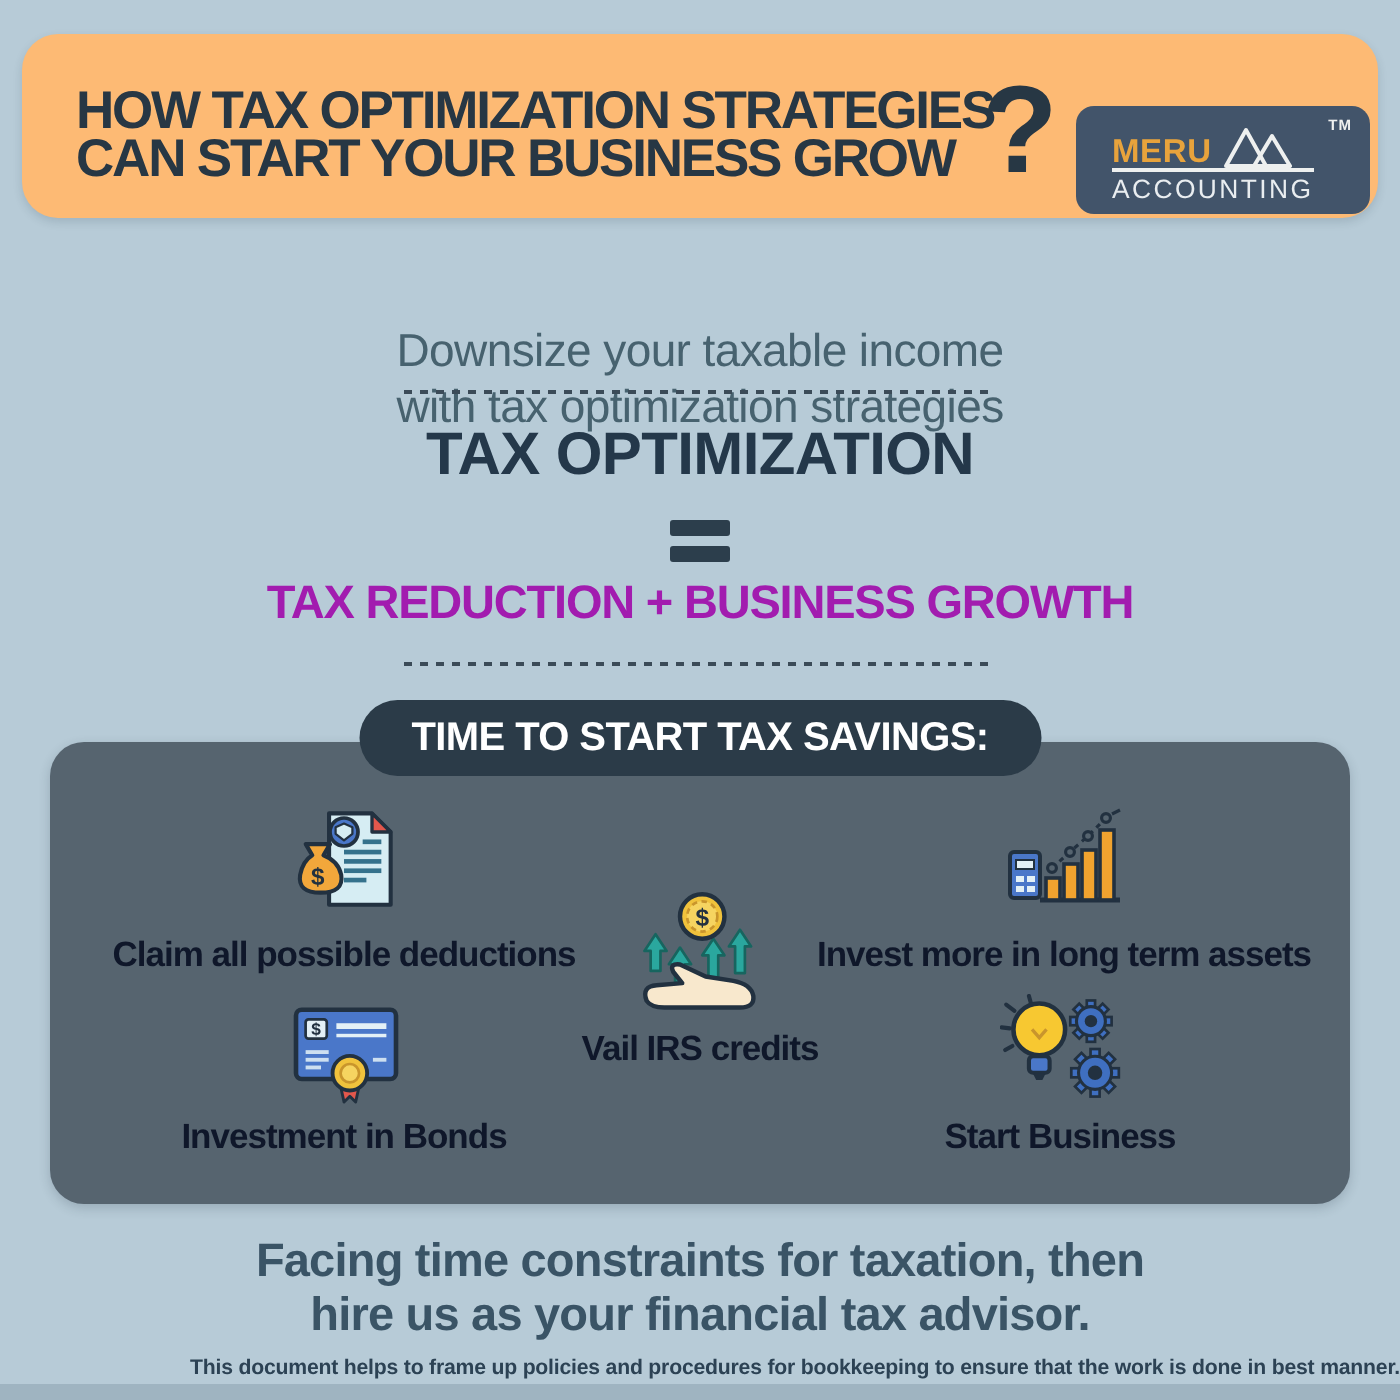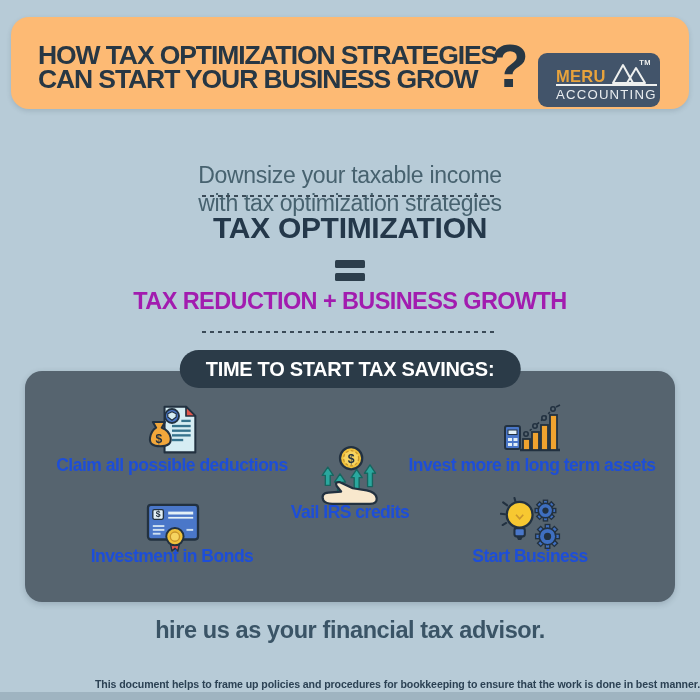--- a/index.html
+++ b/index.html
@@ -6,21 +6,21 @@
   html,body { width:700px; height:700px; }
   body { font-family:"Liberation Sans", sans-serif; }
   .page { position:relative; width:700px; height:700px; background:#b7cbd7; overflow:hidden; }
 
   
   .header-bar { position:absolute; left:11px; top:17px; width:678px; height:92px;
     background:#fdba74; border-radius:18px; box-shadow:0 2px 5px rgba(30,45,60,.15); }
   .title { position:absolute; left:27px; top:26px; color:#273744; font-weight:700;
     font-size:26.5px; line-height:24px; letter-spacing:-1.1px; }
   .qmark { position:absolute; left:480px; top:13px; color:#273744; font-weight:800; font-size:62px; }
-  .logo { position:absolute; left:527px; top:36px; width:122px; height:54px;
+  .logo { position:absolute; left:527px; top:36px; width:147px; height:54px;
     background:#42546a; border-radius:9px; }
   .logo-tm { position:absolute; top:5px; right:9px; color:#eef0ef; font-size:7.5px; font-weight:700; letter-spacing:.5px; }
   .logo-row { position:absolute; left:18px; top:9px; display:flex; align-items:flex-end; }
   .logo-brand { color:#e8a33c; font-weight:800; font-size:16.5px; letter-spacing:.3px; line-height:1; }
   .logo-mountain { margin-left:5px; display:block; }
   .logo-line { position:absolute; left:18px; top:31px; width:101px; height:1.6px; background:#eef0ef; }
   .logo-sub { position:absolute; left:18px; top:34px; color:#e9edf0; font-size:13.2px; font-weight:400; letter-spacing:1.2px; }
 
   
   .intro { position:absolute; left:0; top:129px; width:700px; text-align:center;
@@ -34,22 +34,22 @@
   .equals .bar { width:30px; height:8px; background:#2c3e4c; border-radius:1.5px; margin:5px 0; }
   .eq-result { position:absolute; left:0; top:288px; width:700px; text-align:center;
     color:#a21caf; font-weight:800; font-size:23.5px; letter-spacing:-0.6px; }
 
   
   .pill { position:absolute; left:50%; top:350px; transform:translateX(-50%); z-index:2;
     background:#2b3b48; color:#fff; border-radius:20px; height:38px; line-height:38px;
     padding:0 26px; font-weight:700; font-size:20px; letter-spacing:-0.3px; white-space:nowrap; }
   .panel { position:absolute; left:25px; top:371px; width:650px; height:231px;
     background:#56646f; border-radius:17px; box-shadow:0 2px 6px rgba(30,45,60,.2); }
-  .item-label { position:absolute; color:#1d4ed8; font-weight:700; font-size:17.5px;
-    letter-spacing:-0.5px; white-space:nowrap; transform:translateX(-50%); }
+  .item-label { position:absolute; color:#0f172a; font-weight:700; font-size:17.5px;
+    letter-spacing:-0.5px; white-space:nowrap; transform:translateX(-50%);margin-top:12px; }
   .icon { position:absolute; }
 
   
   .footer-msg { position:absolute; left:0; top:617px; width:700px; text-align:center;
     color:#3a5466; font-weight:700; font-size:23.5px; line-height:26.5px; letter-spacing:-0.4px; }
   .disclaimer { position:absolute; left:0; top:678px; width:700px; text-align:right;
     color:#2c4254; font-weight:700; font-size:10.6px; letter-spacing:-0.1px; }
   .bottom-strip { position:absolute; left:0; top:692px; width:700px; height:8px; background:#9fb4c1; }
 </style>
 </head>
@@ -203,18 +203,19 @@
         <rect x="-2.2" y="-11.5" width="4.4" height="23" transform="rotate(90)"></rect>
         <rect x="-2.2" y="-11.5" width="4.4" height="23" transform="rotate(135)"></rect>
       </g>
       <circle r="8" fill="#3f6fc0" stroke="#223140" stroke-width="1.5"></circle>
       <circle r="3.5" fill="#223140"></circle>
     </g>
   </svg>
   <div class="item-label" style="left:530px; top:546px;">Start Business</div>
 
   <div class="footer-msg">
+    <div>Facing time constraints for taxation, then</div>
     <div>hire us as your financial tax advisor.</div>
   </div>
   <div class="disclaimer">This document helps to frame up policies and procedures for bookkeeping to ensure that the work is done in best manner.</div>
   <div class="bottom-strip"></div>
 
 </div>
 
 </body></html>

